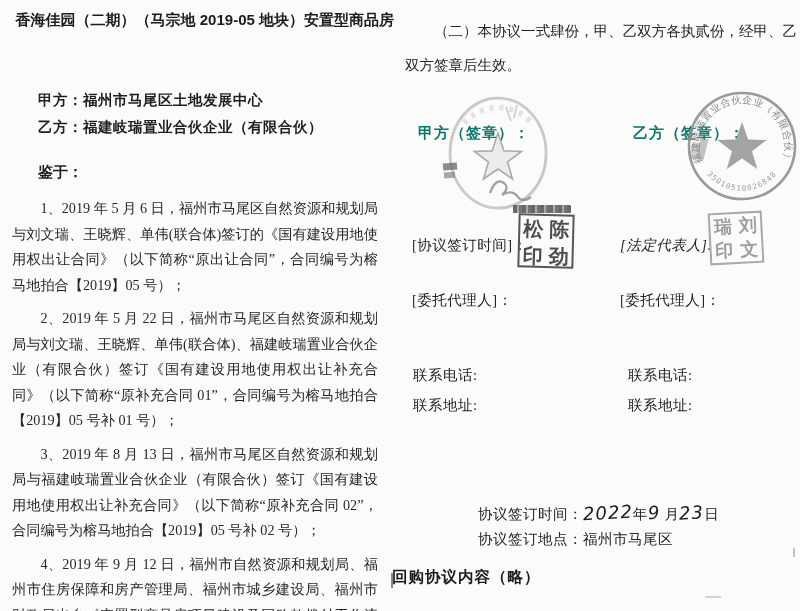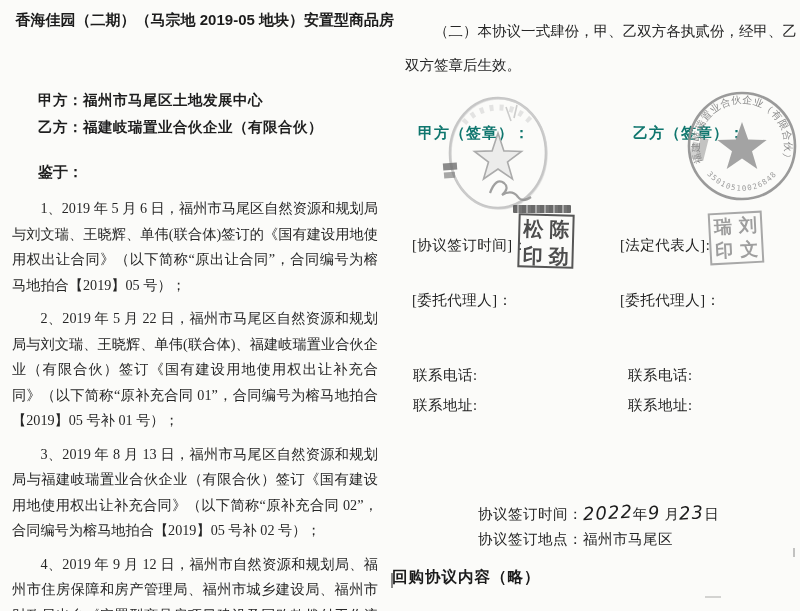--- a/index.html
+++ b/index.html
@@ -134,21 +134,21 @@
   <div class="abs streak"></div>
 
   <div class="abs small-label" style="left:412px;top:236px;">[协议签订时间]：</div>
   <div class="abs stamp stamp-a">
     <span>松</span>
     <span>陈</span>
     <span>印</span>
     <span>劲</span>
   </div>
 
-  <div class="abs small-label" style="left:620px;top:236px;">[法定代表人]:</div>
+  <div class="abs small-label" style="left:620px;top:236px;font-style:italic;">[法定代表人]:</div>
   <div class="abs stamp stamp-b">
     <span>瑞</span>
     <span>刘</span>
     <span>印</span>
     <span>文</span>
   </div>
 
   <div class="abs small-label" style="left:412px;top:291px;">[委托代理人]：</div>
   <div class="abs small-label" style="left:620px;top:291px;">[委托代理人]：</div>
 

